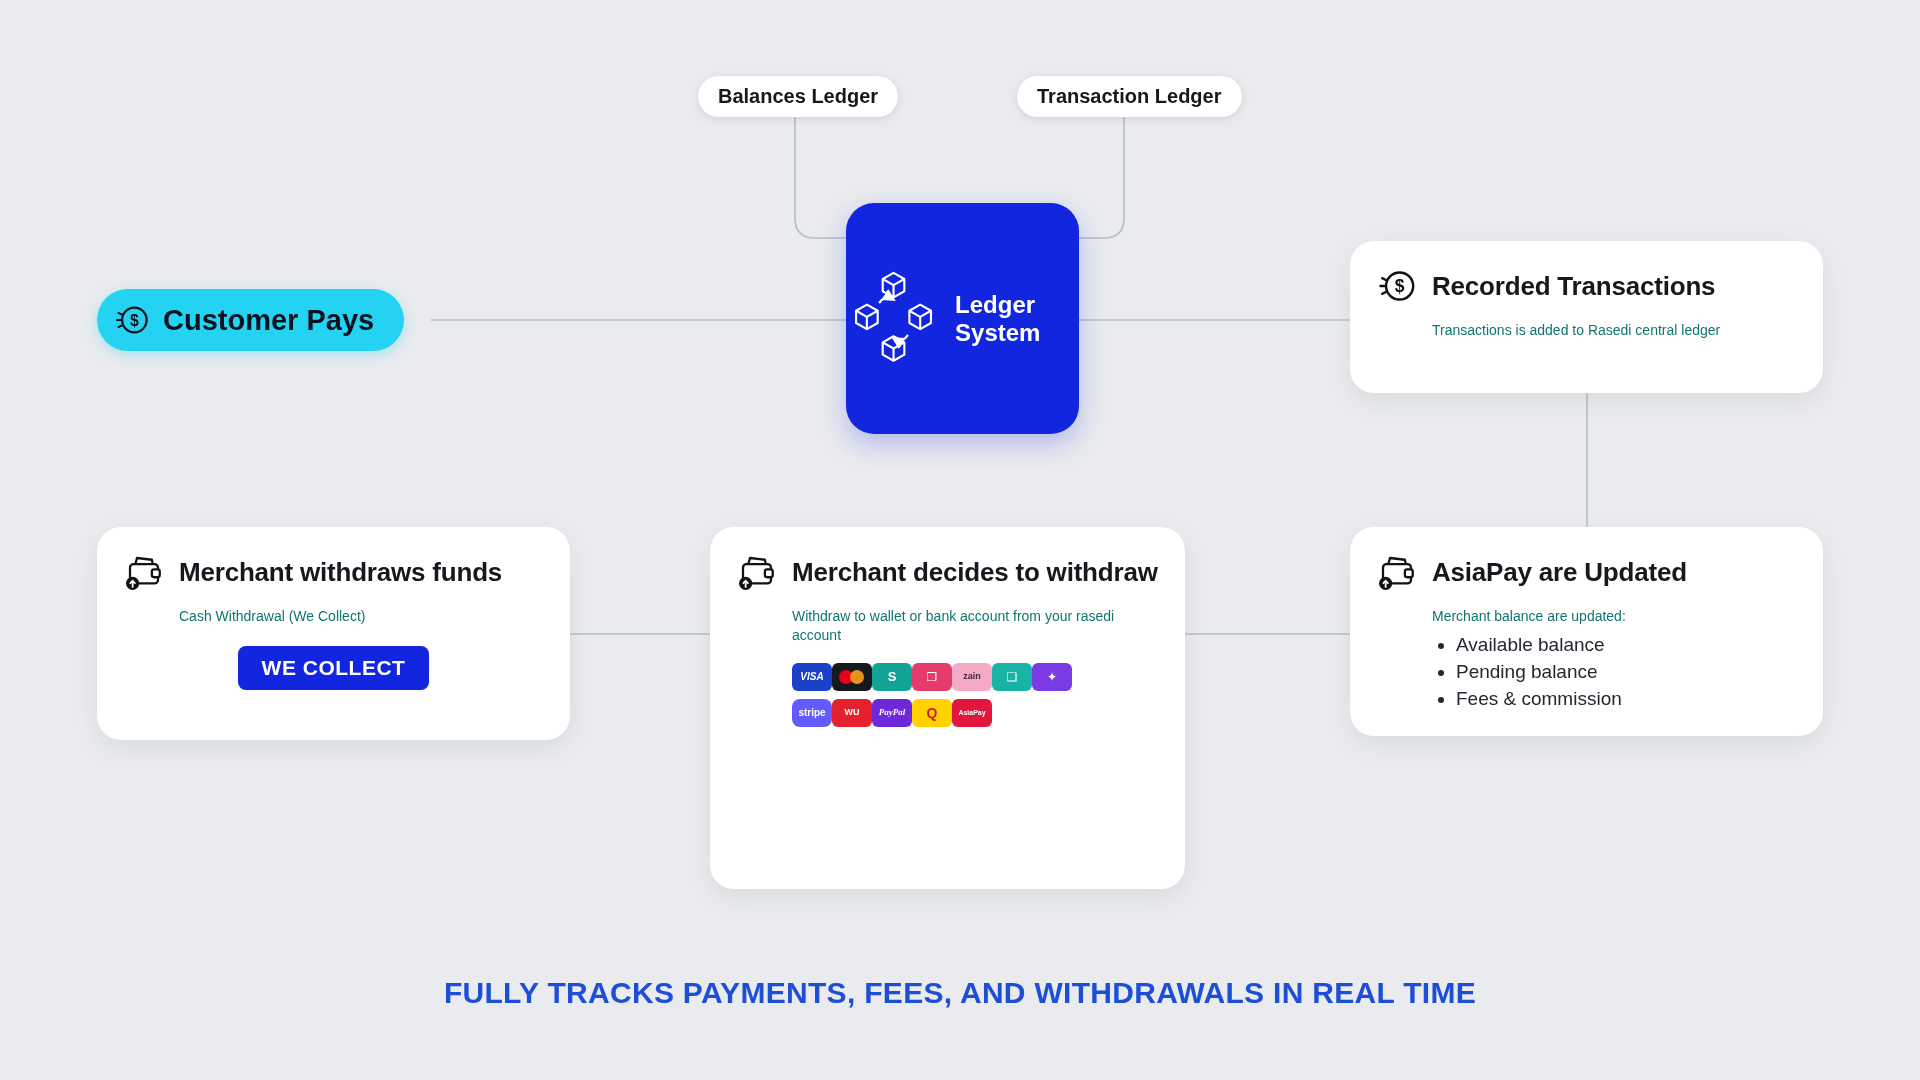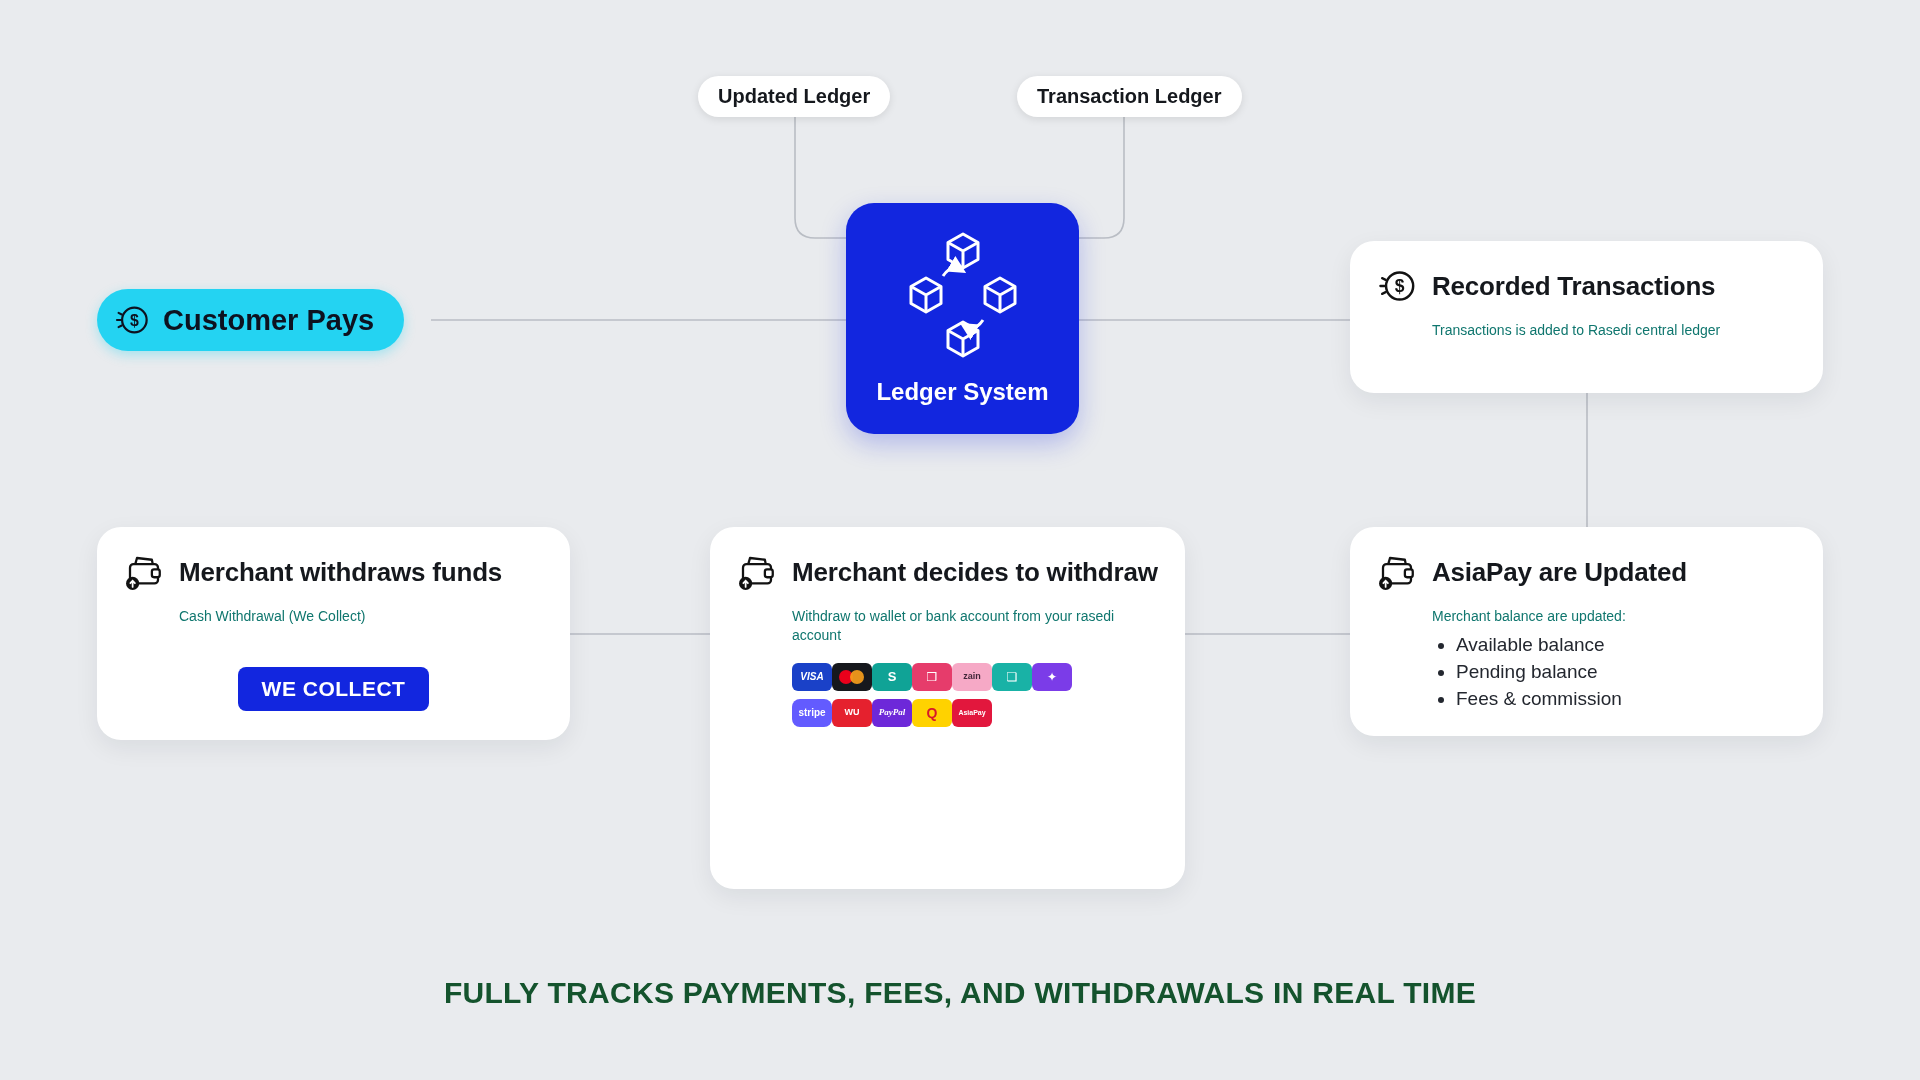--- a/index.html
+++ b/index.html
@@ -6,21 +6,21 @@
   html,body { width:1920px; height:1080px; overflow:hidden; }
   body { font-family:"Liberation Sans","DejaVu Sans",sans-serif; }
   #stage { position:relative; width:1920px; height:1080px; background:#e9ebee; }
 
   svg.connectors { position:absolute; inset:0; pointer-events:none; }
 
   .top-pill { position:absolute; background:#ffffff; border-radius:22px; padding:9px 20px;
               font-size:20px; font-weight:700; color:#15181d; box-shadow:0 2px 8px rgba(0,0,0,.10); z-index:3; }
 
   .ledger-box { position:absolute; left:846px; top:203px; width:233px; height:231px;
-                background:#1226df; border-radius:28px; display:flex; flex-direction:column;
+                background:#1226df; border-radius:28px; display:flex; flex-direction:row;
                 align-items:center; justify-content:center; gap:14px; z-index:3;
                 box-shadow:0 10px 26px rgba(18,38,223,.25); }
   .ledger-box .label { color:#ffffff; font-size:24px; font-weight:700; }
 
   .customer-pill { position:absolute; left:97px; top:289px; height:62px; padding:0 30px 0 16px;
                    background:#24d3f2; border-radius:31px; display:flex; align-items:center; gap:12px;
                    z-index:3; box-shadow:0 4px 12px rgba(36,211,242,.35); }
   .customer-pill .label { font-size:29px; font-weight:700; color:#0d1220; }
 
   .card { position:absolute; background:#ffffff; border-radius:24px; padding:24px 26px;
@@ -32,55 +32,55 @@
   .icon-badge { width:42px; height:42px; flex:0 0 42px; }
 
   #card-recorded   { left:1350px; top:241px; width:473px; height:152px; }
   #card-balances   { left:1350px; top:527px; width:473px; height:209px; }
   #card-decides    { left:710px;  top:527px; width:475px; height:362px; }
   #card-withdraws  { left:97px;   top:527px; width:473px; height:213px; }
 
   .btn { background:#1226df; color:#ffffff; font-family:inherit; border:none; border-radius:8px;
          font-size:21px; font-weight:700; letter-spacing:0.5px; padding:10px 24px;
          align-self:center; cursor:pointer; }
-  #card-withdraws .btn { margin-top:41px; }
+  #card-withdraws .btn { margin-top:20px; }
   #card-decides  .btn { margin-top:32px; }
 
   .pay-rows { margin:18px 0 0 56px; display:flex; flex-direction:column; gap:8px; }
   .pay-row { display:flex; gap:0; }
   .tile { width:40px; height:28px; border-radius:6px; display:flex; align-items:center;
           justify-content:center; position:relative; overflow:hidden; }
   .tile span { font-weight:700; line-height:1; }
   .tile.mastercard::before, .tile.mastercard::after { content:""; position:absolute; top:7px;
           width:14px; height:14px; border-radius:50%; }
   .tile.mastercard::before { left:7px;  background:#eb001b; }
   .tile.mastercard::after  { left:18px; background:#f79e1b; opacity:.92; }
 
   .footer-line { position:absolute; left:0; top:976px; width:1920px; text-align:center;
-                 font-size:30px; font-weight:700; letter-spacing:0.3px; color:#14532d; }
+                 font-size:30px; font-weight:700; letter-spacing:0.3px; color:#1d4ed8; }
 </style>
 </head>
 <body>
 
 <div id="stage">
 
   <svg class="connectors" width="1920" height="1080" viewBox="0 0 1920 1080">
     <g fill="none" stroke="#b9bdc4" stroke-width="1.6">
       <path d="M795 113 V218 Q795 238 815 238 H846"></path>
       <path d="M1124 113 V218 Q1124 238 1104 238 H1079"></path>
       <path d="M431 320 H846"></path>
       <path d="M1079 320 H1350"></path>
       <path d="M1587 393 V527"></path>
       <path d="M570 634 H710"></path>
       <path d="M1185 634 H1350"></path>
     </g>
   </svg>
 
   <div class="top-pill" style="left:698px; top:76px;">
-    <span>Updated Ledger</span>
+    <span>Balances Ledger</span>
   </div>
   <div class="top-pill" style="left:1017px; top:76px;">
     <span>Transaction Ledger</span>
   </div>
 
   <div class="ledger-box">
     <svg class="cubes" width="132" height="132" viewBox="0 0 132 132">
       <defs>
         <g id="cube">
           <path d="M15 0 L30 8.5 V25.5 L15 34 L0 25.5 V8.5 Z" fill="#1226df" stroke="#ffffff" stroke-width="3" stroke-linejoin="round"></path>

